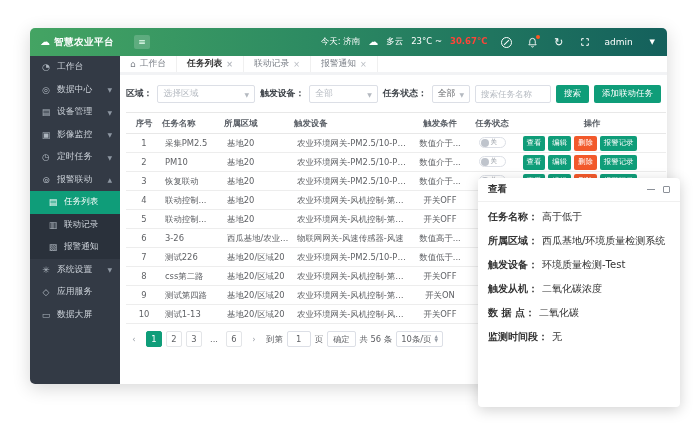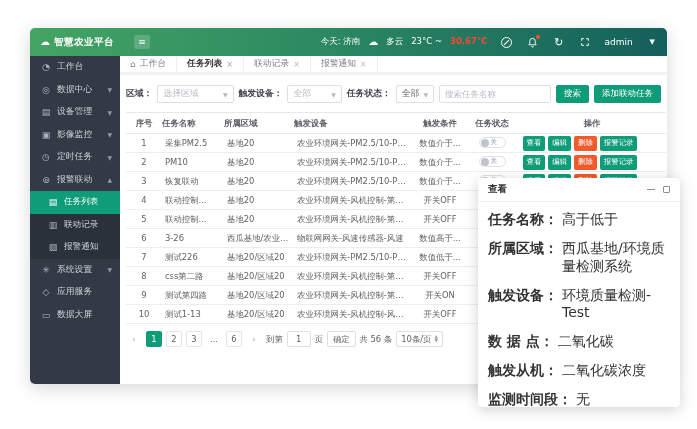--- a/index.html
+++ b/index.html
@@ -64,21 +64,21 @@
     padding:2px 0 9px 0; white-space:nowrap;justify-content:center; }
   .f-label { font-weight:bold; }
   .select { height:18px; border:1px solid #dcdfe6; border-radius:2px; background:#fff;
     display:flex; align-items:center; justify-content:space-between; gap:4px;
     padding:0 5px; color:#b4b9c0; cursor:pointer; }
   .select.filled { color:#606266; }
   .select .chev { font-size:6px; color:#b4b9c0; }
   .sel-region { width:112px; }
   .sel-device { width:78px; }
   .sel-status { width:42px; }
-  .search-input { width:112px; height:18px; border:1px solid #dcdfe6; border-radius:2px;
+  .search-input { width:76px; height:18px; border:1px solid #dcdfe6; border-radius:2px;
     padding:0 5px; font-size:8.5px; color:#606266; font-family:Liberation Sans, sans-serif; }
   .search-input::placeholder { color:#b4b9c0; }
   .btn { border:none; border-radius:2px; color:#fff; font-size:8.5px; height:18px;
     padding:0 8px; cursor:pointer; font-family:inherit; white-space:nowrap; }
   .btn-primary { background:#0f9d79; }
 
   
   table { border-collapse:collapse; width:540px; table-layout:fixed; font-size:8.4px; }
   thead th { height:21px; font-weight:bold; color:#5a5f66; border-bottom:1px solid #e8e8e8;
     border-top:1px solid #e8e8e8; text-align:center; background:#fff; }
@@ -114,21 +114,21 @@
   
   .dialog { position:absolute; left:478px; top:178px; width:202px; height:229px; z-index:20;
     background:#fff; border-radius:4px; box-shadow:0 3px 14px rgba(0,0,0,.18); overflow:hidden; }
   .dlg-header { height:24px; display:flex; align-items:center; padding:0 10px;
     border-bottom:1px solid #f0f0f0; }
   .dlg-title { font-size:9.5px; font-weight:bold; color:#333; }
   .dlg-icons { margin-left:auto; display:flex; align-items:center; gap:8px; color:#8c9199; }
   .dlg-min { width:8px; height:1.5px; background:#8c9199; cursor:pointer; }
   .dlg-max { width:7px; height:7px; border:1.2px solid #8c9199; border-radius:1px; cursor:pointer; }
   .dlg-body { padding:9px 10px 0 10px; }
-  .field { display:flex; margin-bottom:11.5px; font-size:14px; line-height:1.25; }
+  .field { display:flex; margin-bottom:11.5px; font-size:10px; line-height:1.25; }
   .field .f-k { font-weight:bold; color:#333; white-space:nowrap; }
   .field .f-v { color:#333; margin-left:4px; }
 </style>
 </head>
 <body>
 
 <div class="stage">
   <div class="app-window">
 
     <header class="topbar">
@@ -454,26 +454,26 @@
         </div>
         <div class="field">
           <span class="f-k">所属区域：</span>
           <span class="f-v">西瓜基地/环境质量检测系统</span>
         </div>
         <div class="field">
           <span class="f-k">触发设备：</span>
           <span class="f-v">环境质量检测-Test</span>
         </div>
         <div class="field">
+          <span class="f-k">触发从机：</span>
+          <span class="f-v">二氧化碳浓度</span>
+        </div>
+        <div class="field">
           <span class="f-k">数 据 点：</span>
           <span class="f-v">二氧化碳</span>
-        </div>
-        <div class="field">
-          <span class="f-k">触发从机：</span>
-          <span class="f-v">二氧化碳浓度</span>
         </div>
         <div class="field">
           <span class="f-k">监测时间段：</span>
           <span class="f-v">无</span>
         </div>
       </div>
   </div>
 </div>
 
 </body></html>

